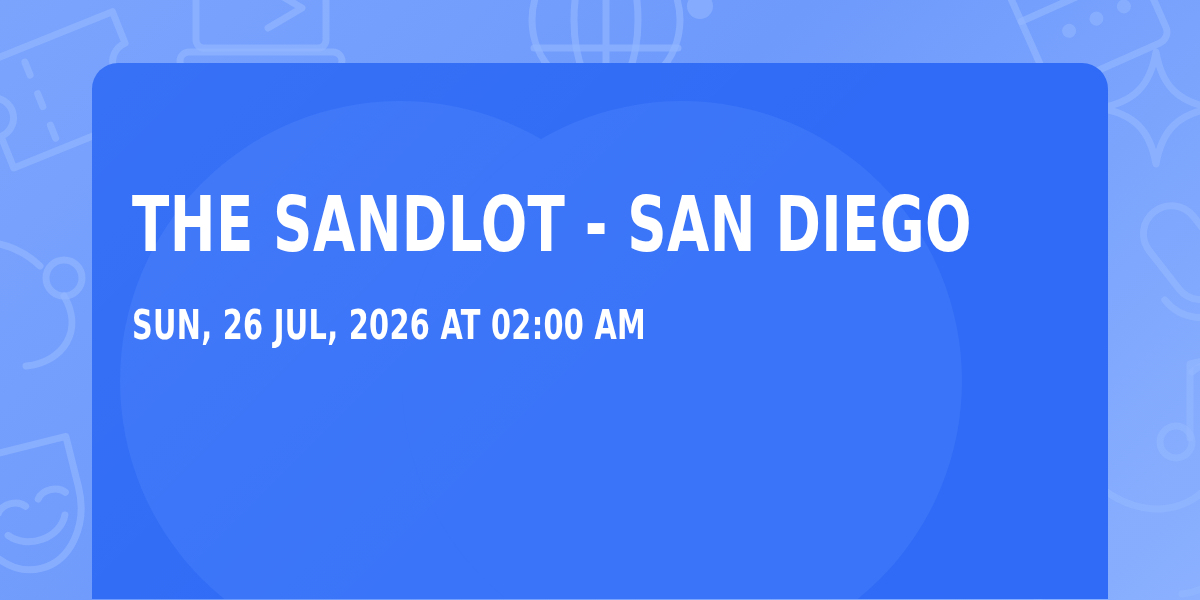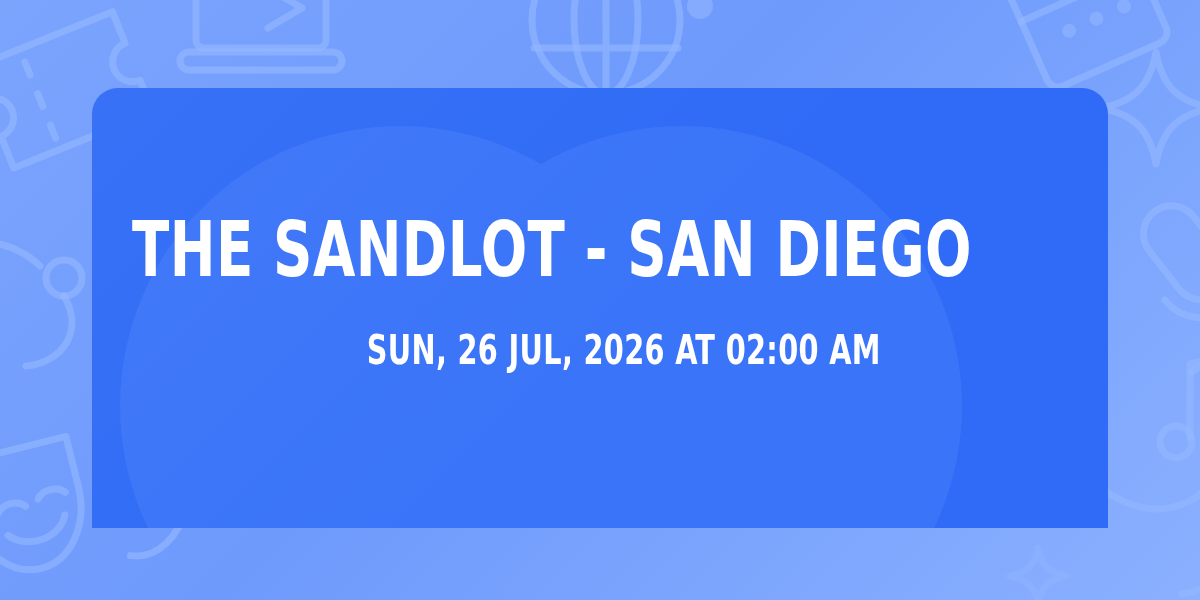--- a/index.html
+++ b/index.html
@@ -27,26 +27,25 @@
     stroke-width:7;
     stroke-linecap:round;
     stroke-linejoin:round;
     opacity:.62;
   }
   .bg-ico-f { fill:#95b8ff; stroke:none; opacity:.55; }
 
   
   #hero-card {
     position:absolute;
-    left:92px; top:88px;
-    width:1016px; height:440px;
+    left:92px; top:63px;
+    width:1016px; height:536px;
     border-radius:26px 26px 0 0;
     background:#2f6bf6;
     overflow:hidden;
-    text-align:right;
   }
   
   .card-orb {
     position:absolute;
     border-radius:50%;
     background:#3a74f8;
   }
   #orb-left  { width:560px; height:560px; left:28px;  top:38px; }
   #orb-right { width:560px; height:560px; left:310px; top:38px; }
   #card-sheen {

